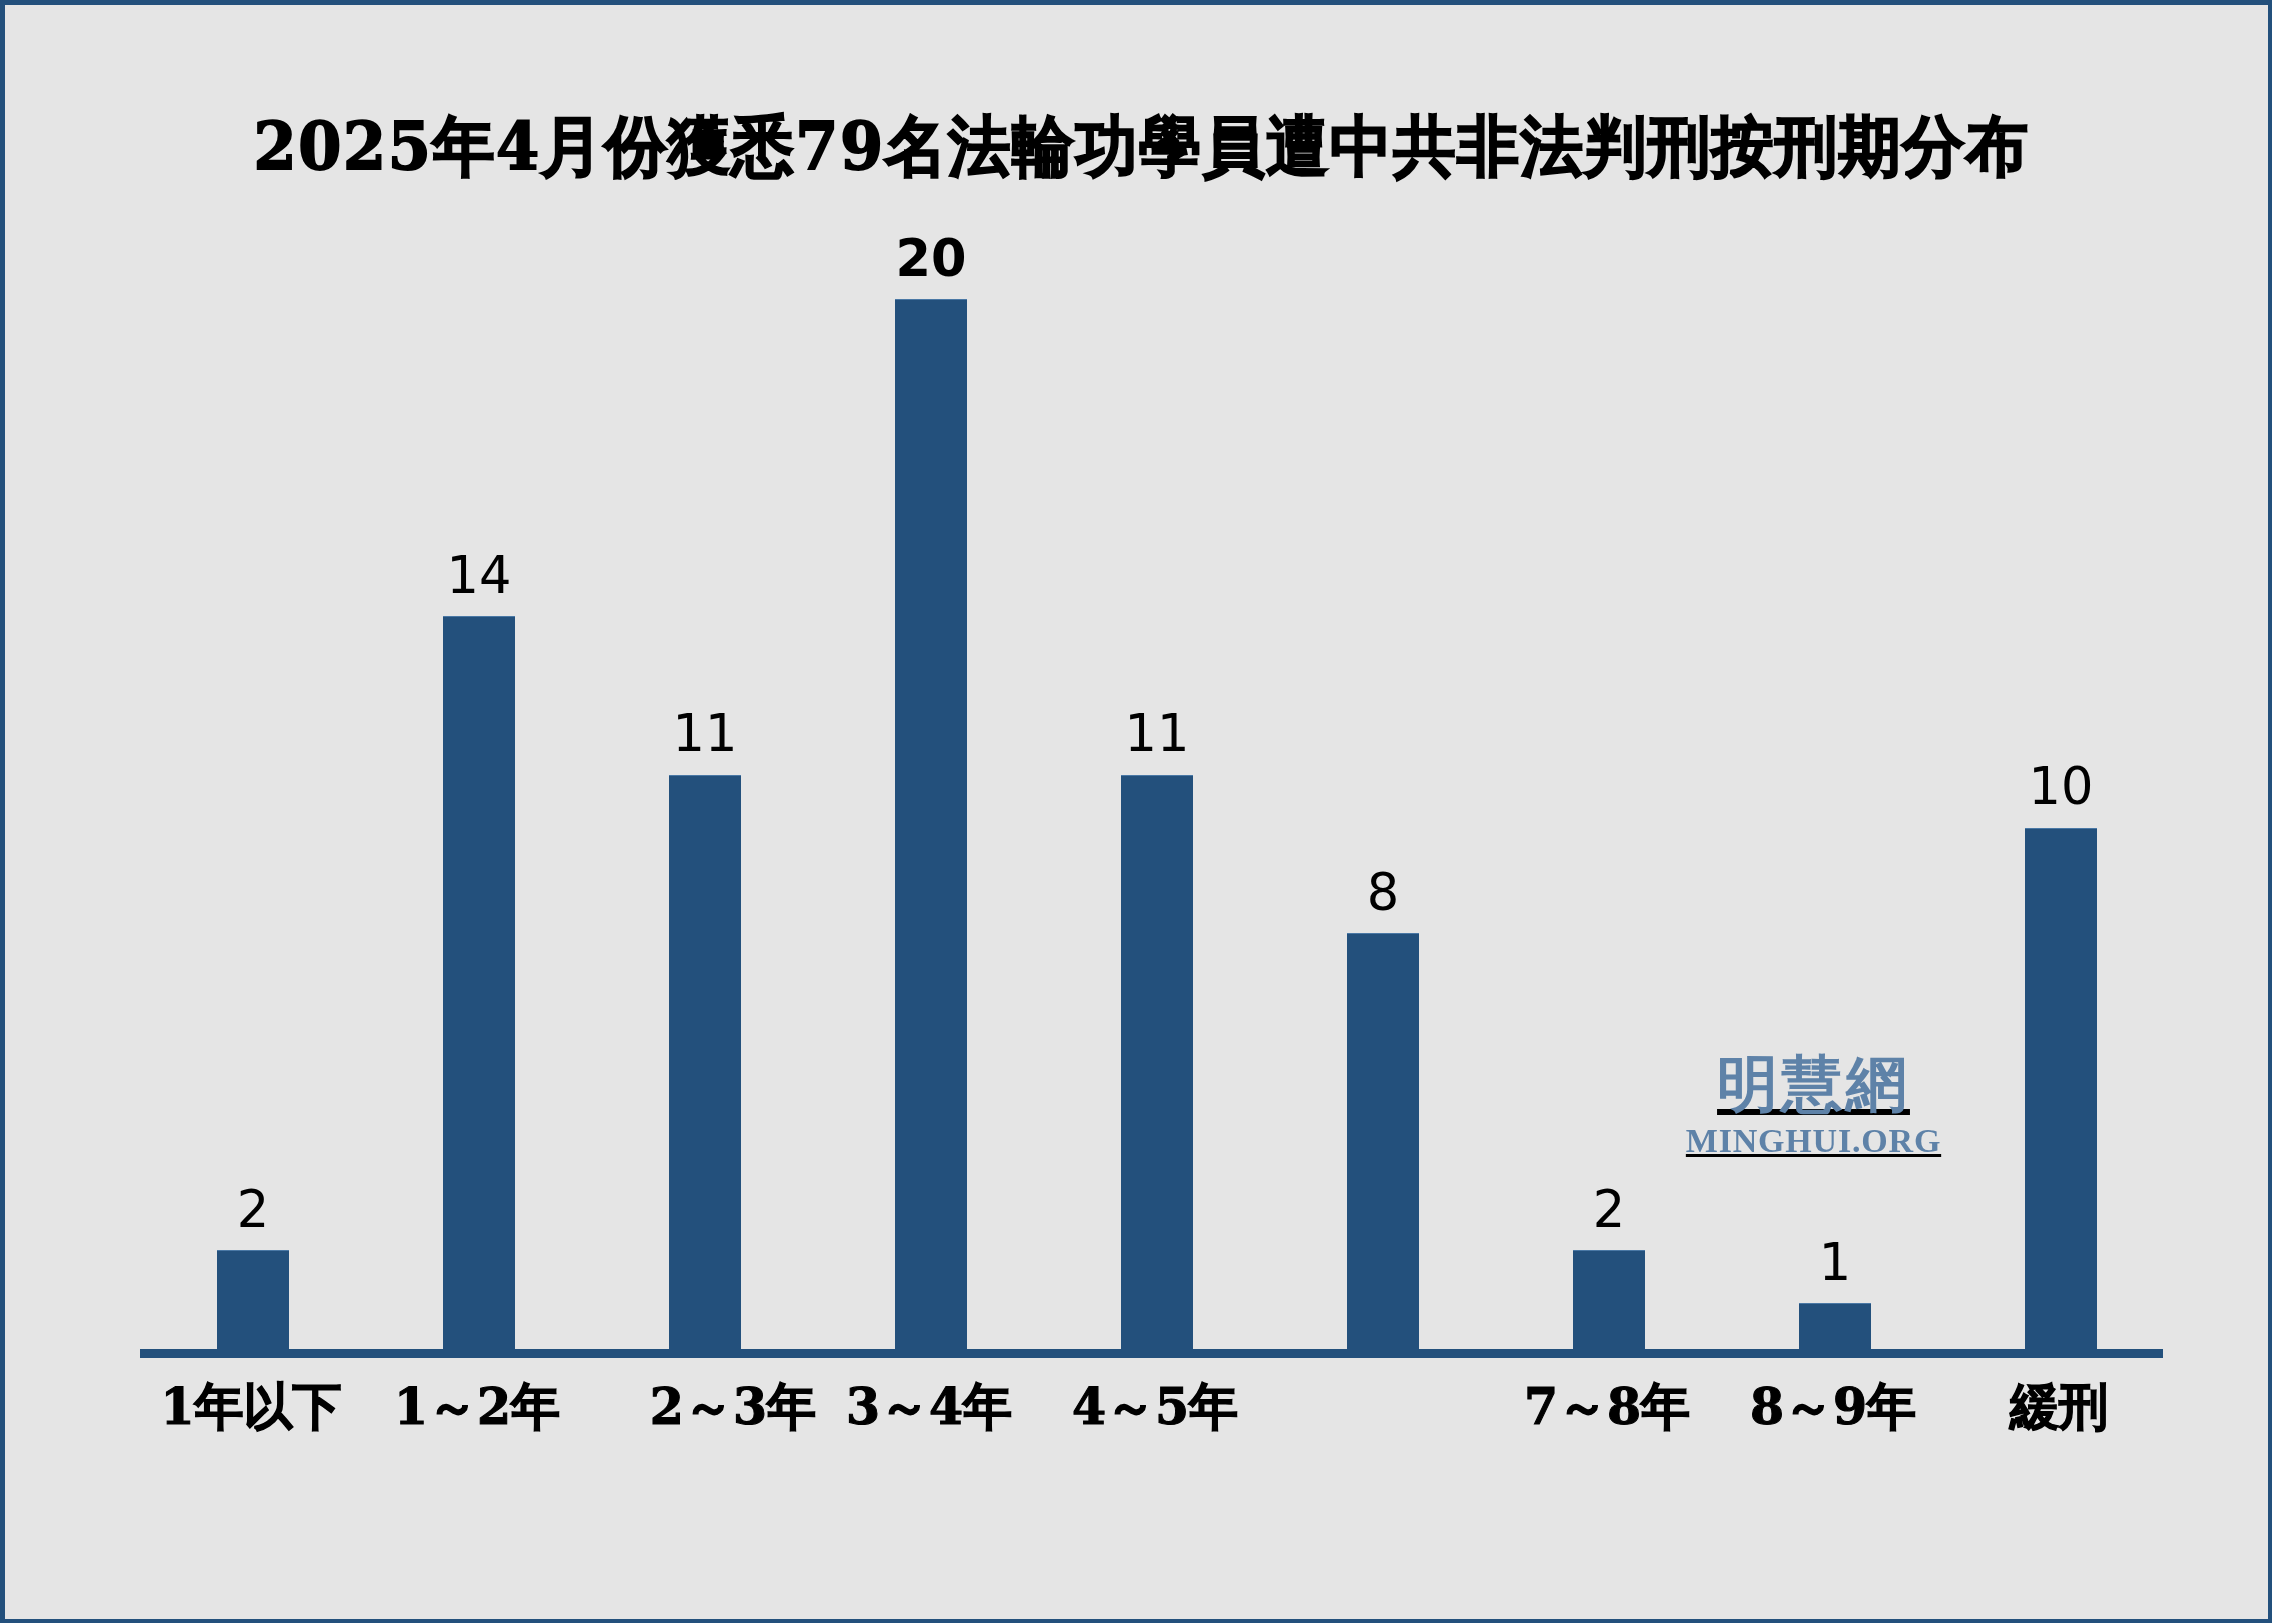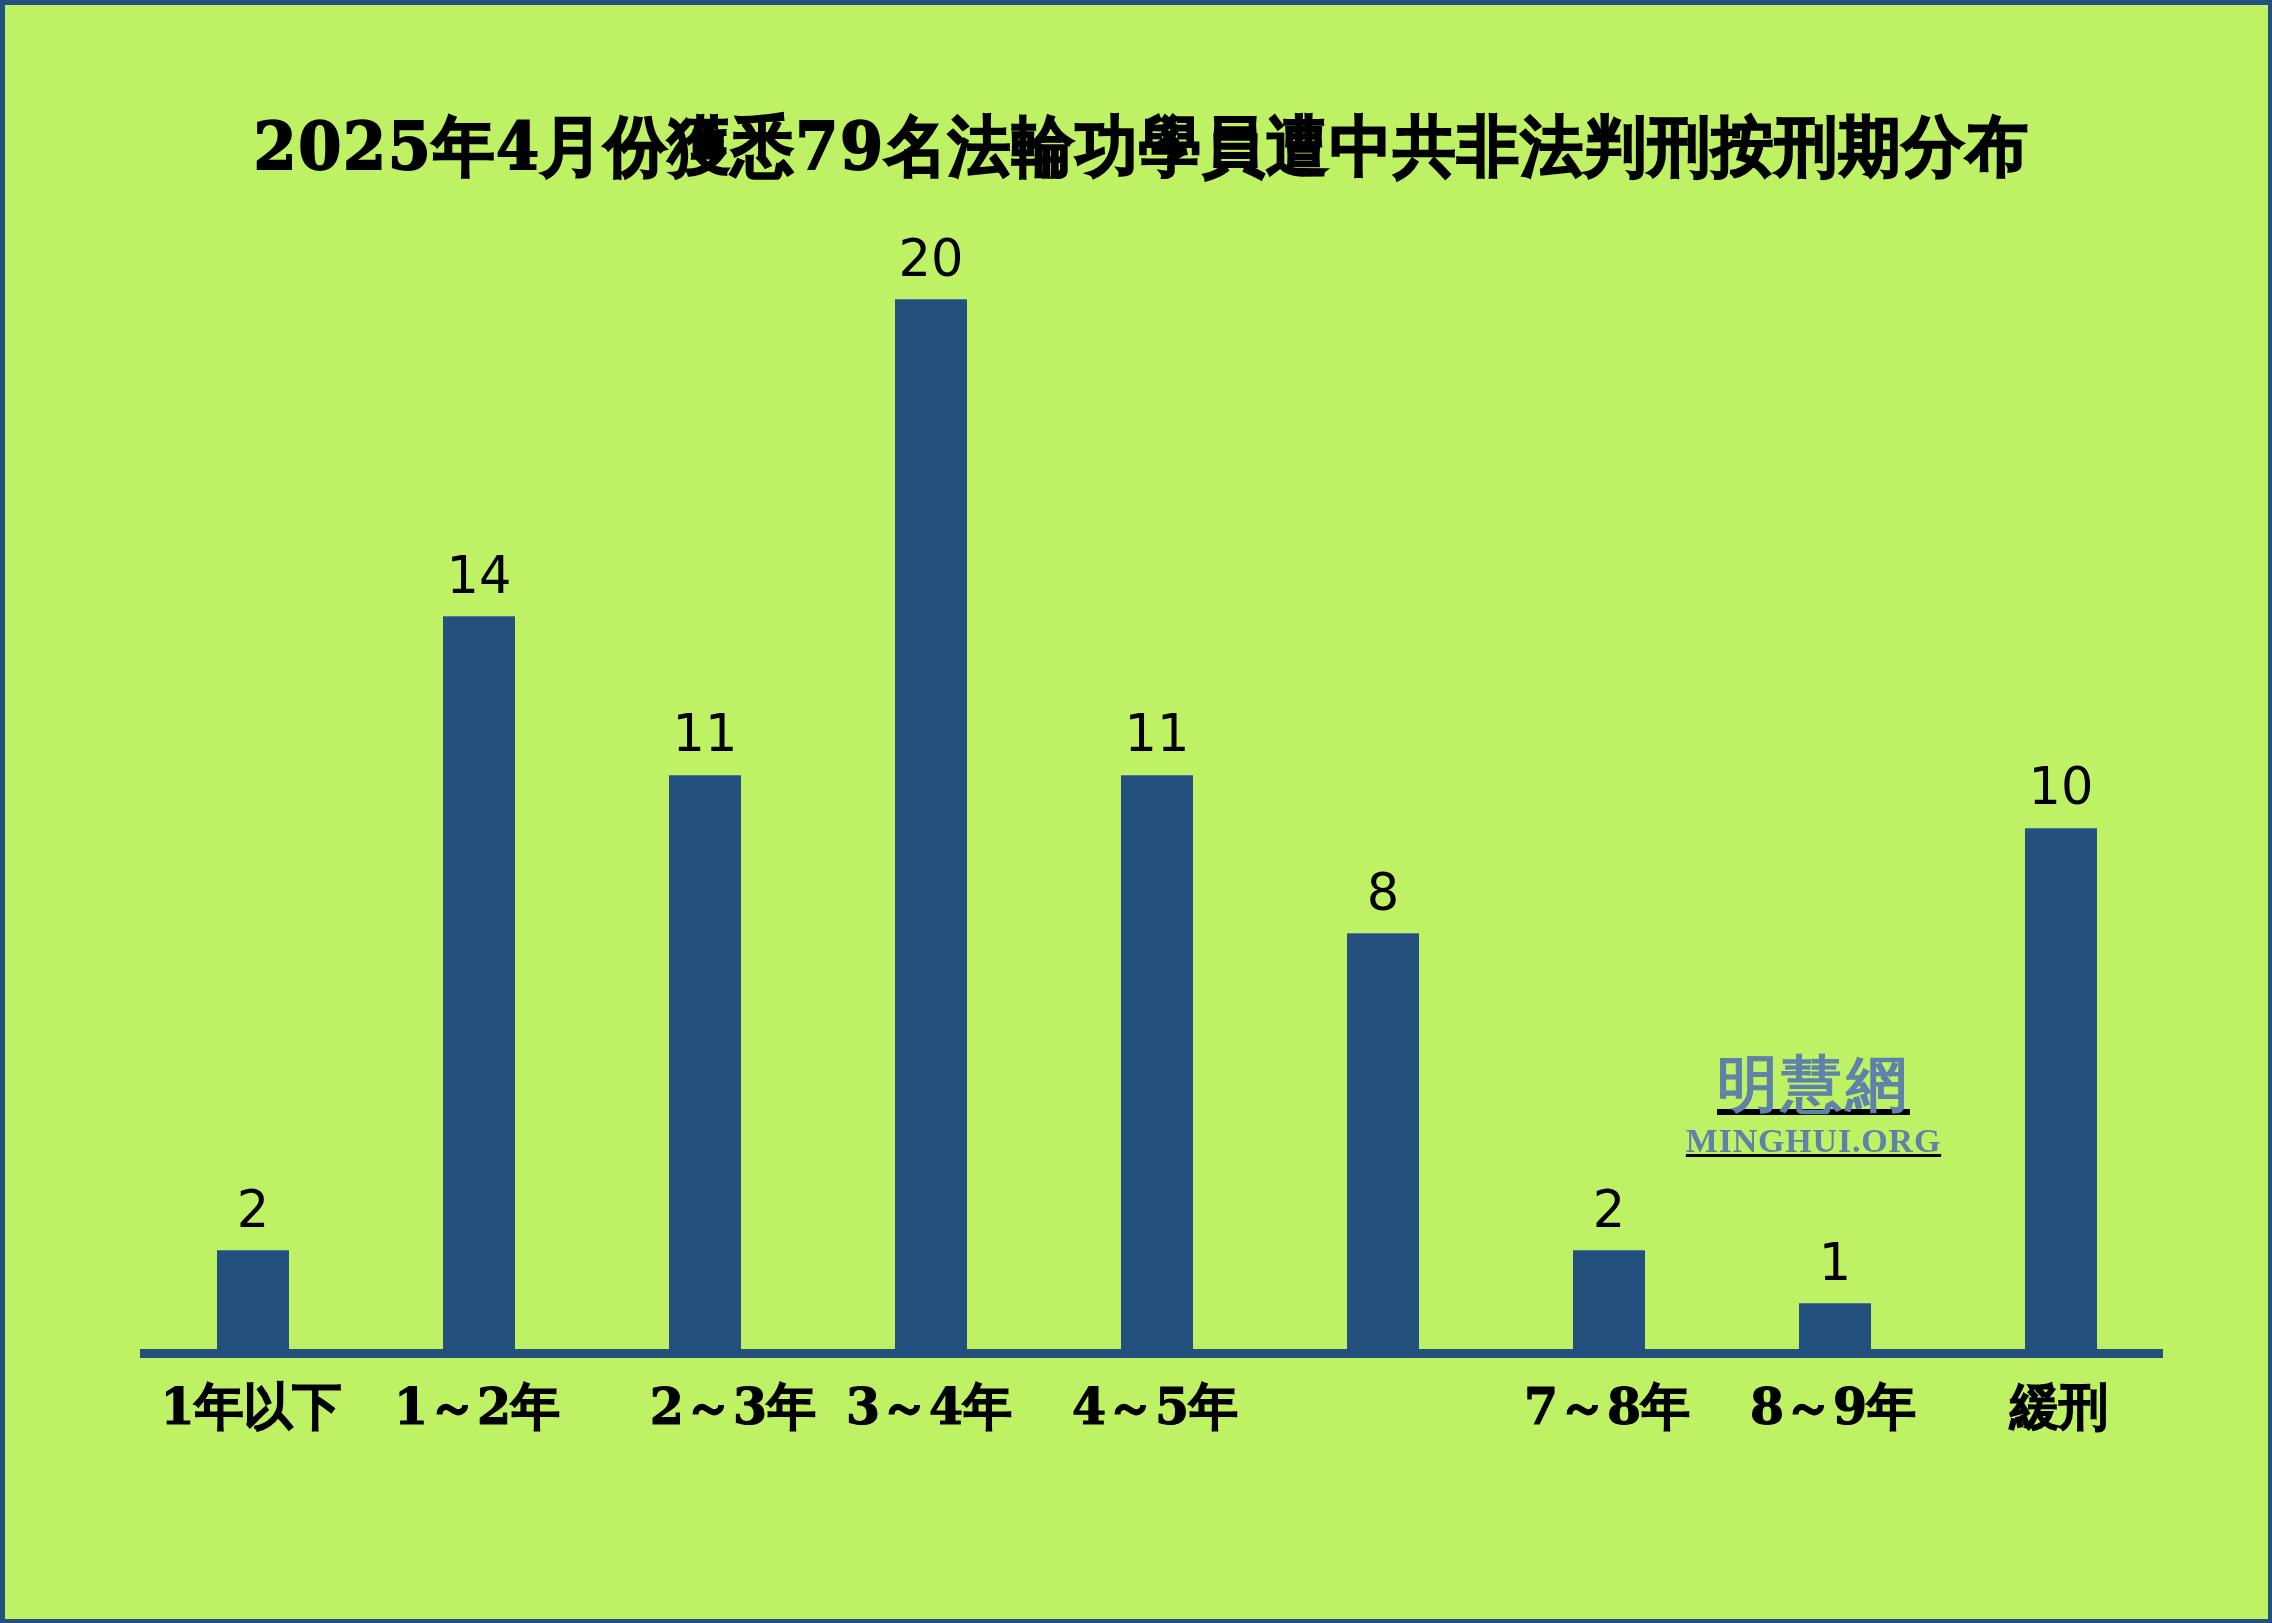--- a/index.html
+++ b/index.html
@@ -7,21 +7,21 @@
     padding: 0;
     background: #ffffff;
   }
   body {
     font-family: "Liberation Sans", sans-serif;
   }
   #page {
     position: relative;
     width: 2273px;
     height: 1624px;
-    background: #bef264;
+    background: #e5e5e5;
     border: 5.7px solid #23507c;
     box-sizing: border-box;
     overflow: hidden;
     padding-left: 12px;
   }
   
   #chart-title {
     position: absolute;
     left: 0;
     top: 97px;
@@ -149,21 +149,21 @@
     <div class="bar-slot" style="left:226px;">
       <div class="bar-value" style="bottom:calc(14 / 20 * 1057px + 16.4px);">14</div>
       <div class="bar" style="height:calc(14 / 20 * 1057px);"></div>
     </div>
 
     <div class="bar-slot" style="left:452px;">
       <div class="bar-value" style="bottom:calc(11 / 20 * 1057px + 16.4px);">11</div>
       <div class="bar" style="height:calc(11 / 20 * 1057px);"></div>
     </div>
 
-    <div class="bar-slot" style="left:678px;">
+    <div class="bar-slot" style="left:678px;font-weight:bold;">
       <div class="bar-value" style="bottom:calc(20 / 20 * 1057px + 16.4px);">20</div>
       <div class="bar" style="height:calc(20 / 20 * 1057px);"></div>
     </div>
 
     <div class="bar-slot" style="left:904px;">
       <div class="bar-value" style="bottom:calc(11 / 20 * 1057px + 16.4px);">11</div>
       <div class="bar" style="height:calc(11 / 20 * 1057px);"></div>
     </div>
 
     <div class="bar-slot" style="left:1130px;">

